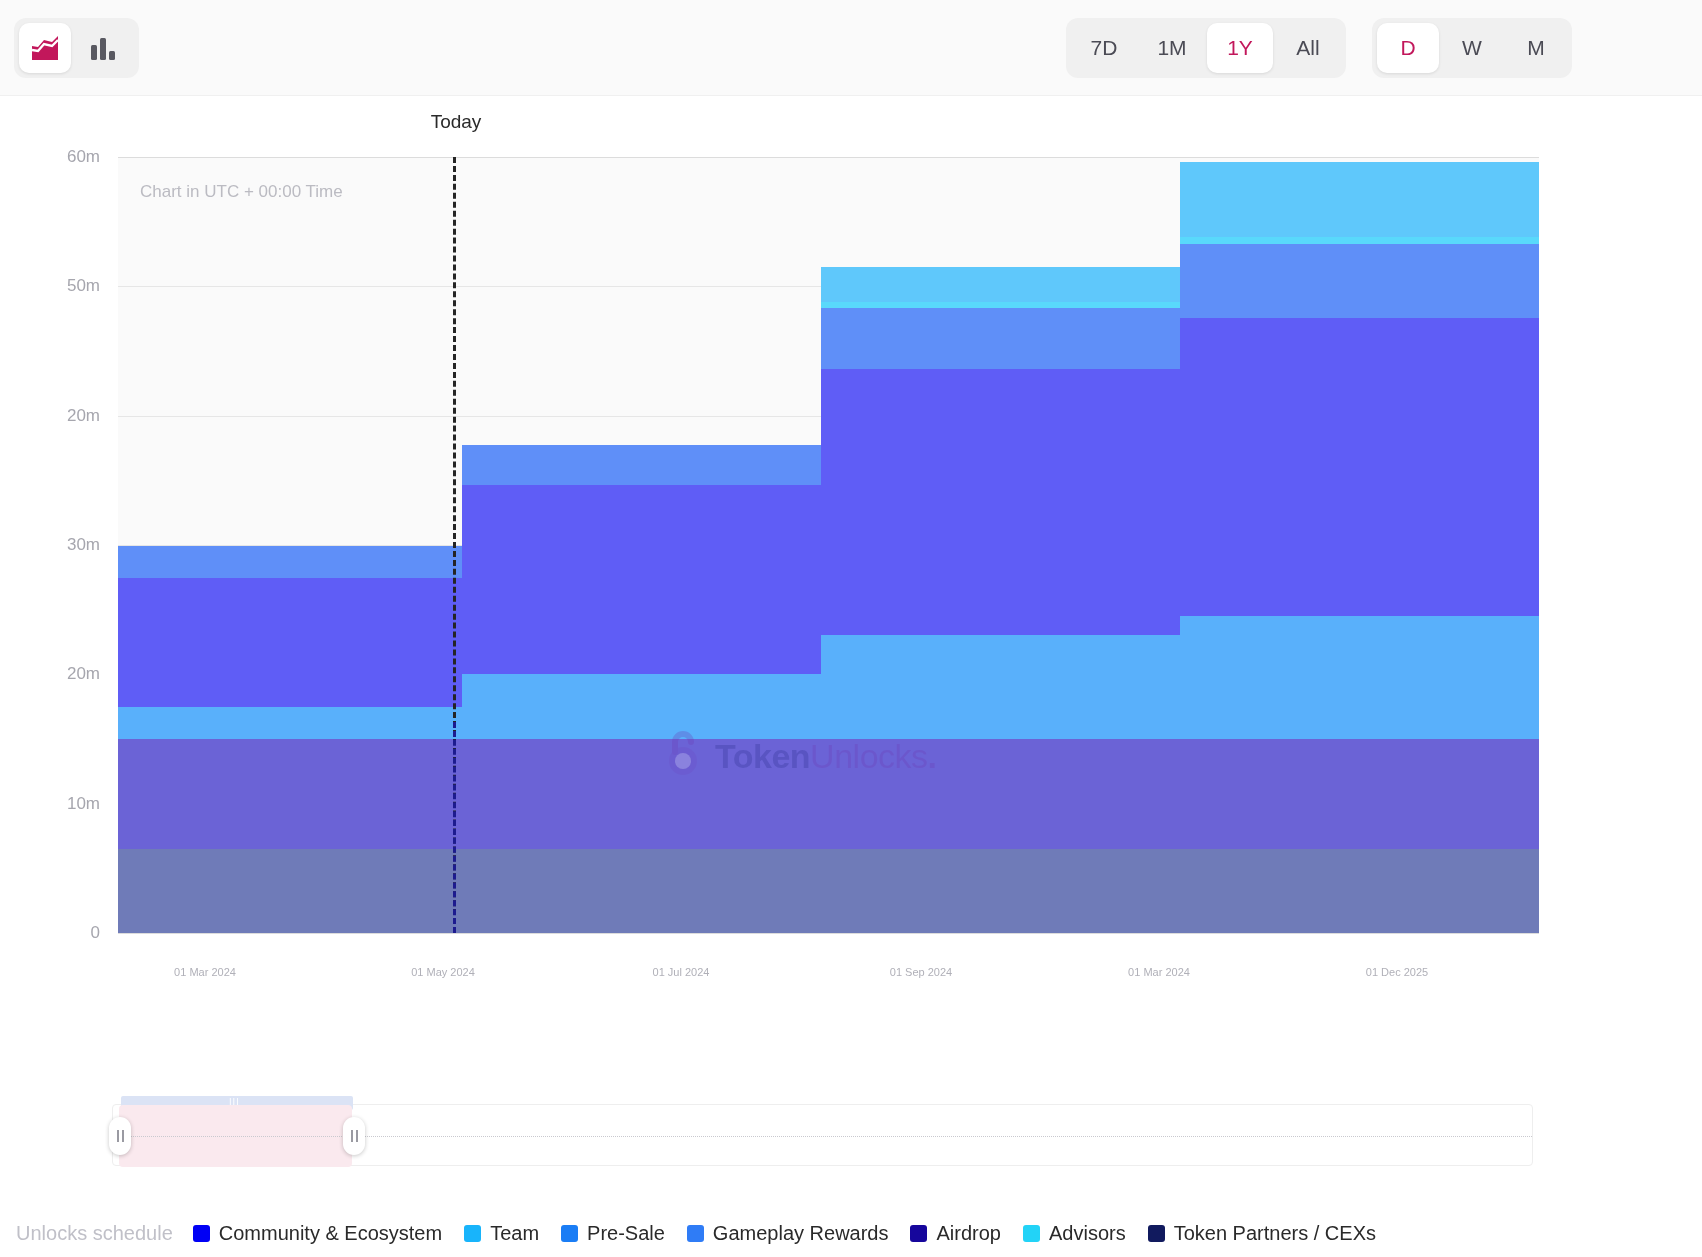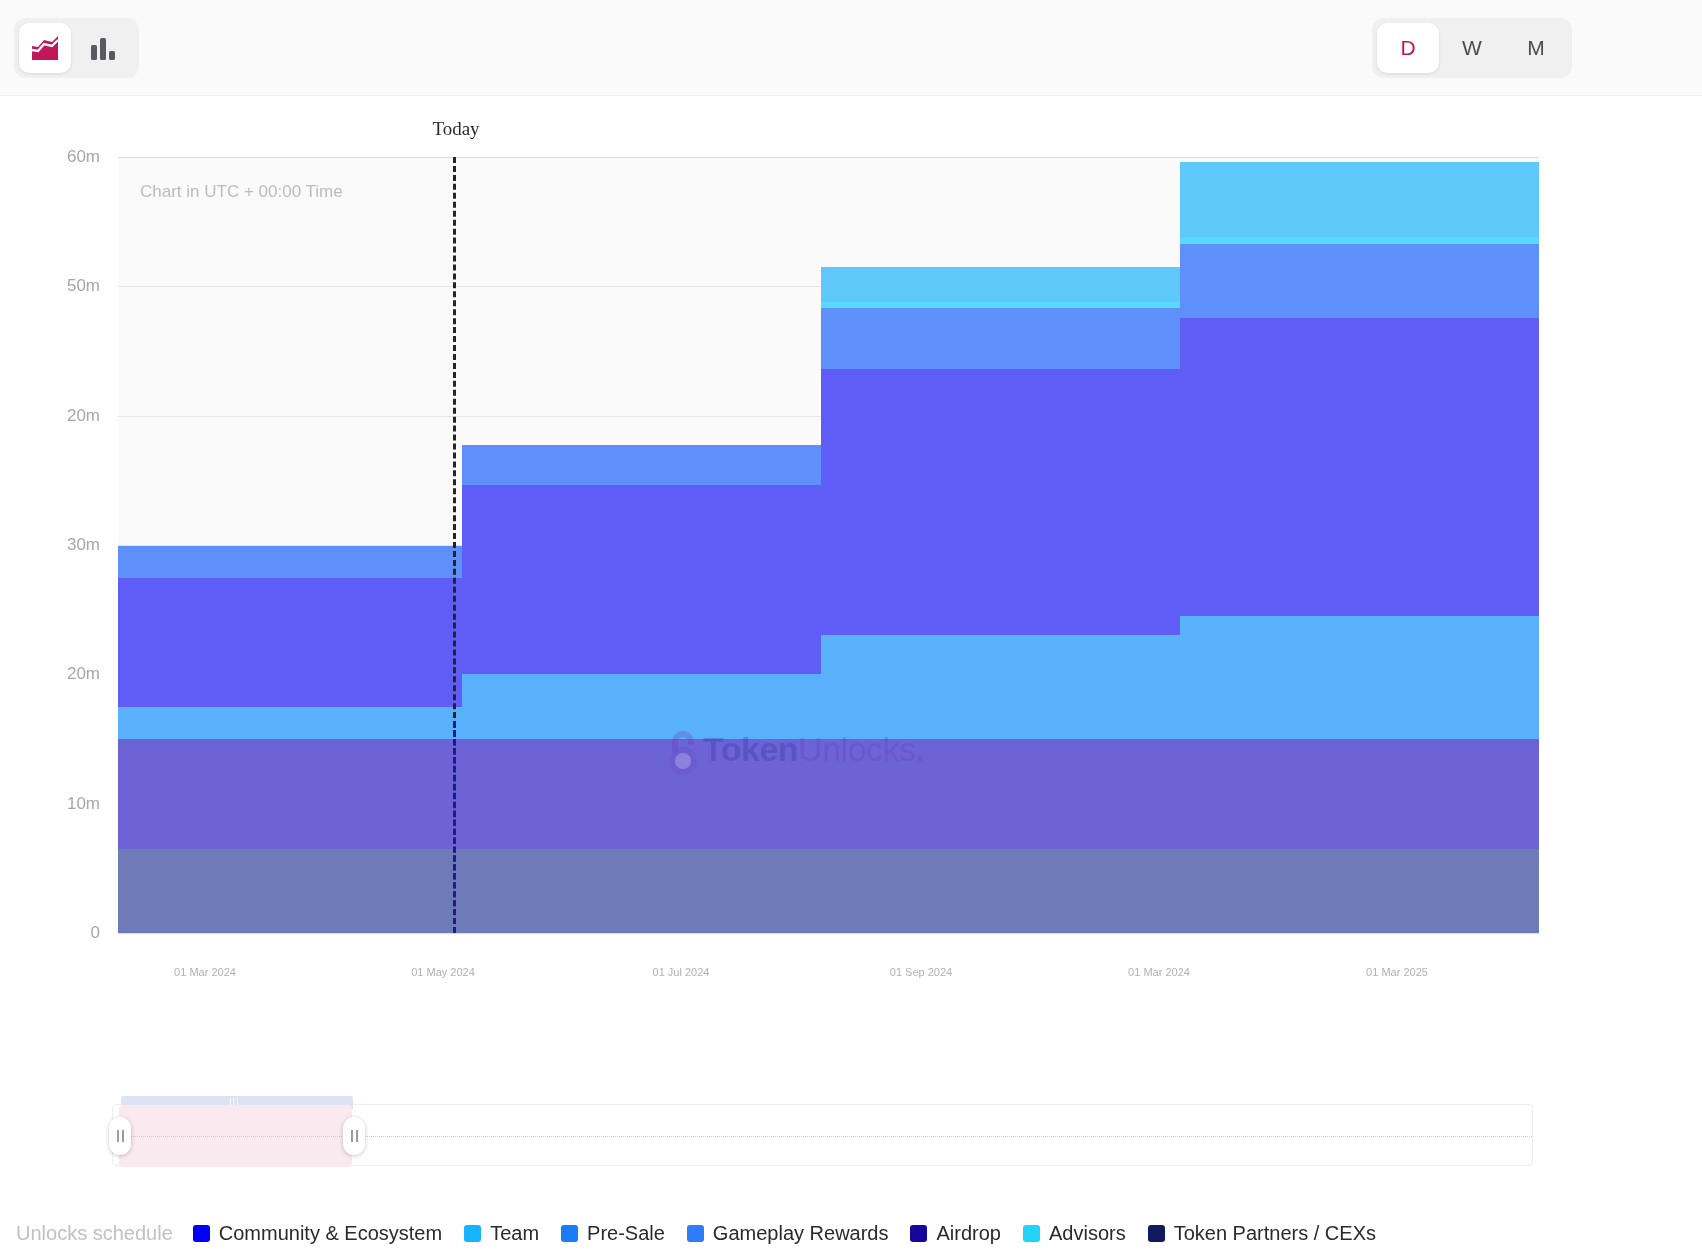--- a/index.html
+++ b/index.html
@@ -192,21 +192,22 @@
     font-size: 17px;
     color: #bbbbc2;
     z-index: 5;
   }
 
   
   .watermark {
     position: absolute;
     z-index: 5;
     display: flex;
-    align-items: flex-start;
+    align-items: flex-end;
+    gap: 12px;
     opacity: 0.28;
     pointer-events: none;
   }
   .wm-text {
     font-size: 34px;
     letter-spacing: -0.5px;
   }
   .wm-token { color: #2b2f8f; font-weight: bold; }
   .wm-unlocks { color: #6d3ab5; }
   .wm-dot { color: #6d3ab5; font-weight: bold; }
@@ -327,20 +328,26 @@
       </div>
       <div class="chart-type-btn">
         <svg width="30" height="28" viewBox="0 0 30 28">
           <rect x="3" y="11" width="6" height="15" rx="1.5" fill="#595961"></rect>
           <rect x="12" y="4" width="6" height="22" rx="1.5" fill="#595961"></rect>
           <rect x="21" y="17" width="6" height="9" rx="1.5" fill="#595961"></rect>
         </svg>
       </div>
     </div>
 
+    <div class="range-group">
+      <button class="range-btn">7D</button>
+      <button class="range-btn">1M</button>
+      <button class="range-btn active">1Y</button>
+      <button class="range-btn">All</button>
+    </div>
 
     <div class="interval-group">
       <button class="interval-btn active">D</button>
       <button class="interval-btn">W</button>
       <button class="interval-btn">M</button>
     </div>
   </div>
 
   <div class="chart-wrap">
 
@@ -353,24 +360,24 @@
       <div class="ylab" style="top:708px">10m</div>
       <div class="ylab" style="top:837px">0</div>
     </div>
 
     <div>
       <div class="xlab" style="left:205px">01 Mar 2024</div>
       <div class="xlab" style="left:443px">01 May 2024</div>
       <div class="xlab" style="left:681px">01 Jul 2024</div>
       <div class="xlab" style="left:921px">01 Sep 2024</div>
       <div class="xlab" style="left:1159px">01 Mar 2024</div>
-      <div class="xlab" style="left:1397px">01 Mar 2025</div>
-    </div>
-
-    <div class="today-label" style="left:456px; top:22px;font-family:Liberation Serif, serif;">Today</div>
+      <div class="xlab" style="left:1397px">01 Dec 2025</div>
+    </div>
+
+    <div class="today-label" style="left:456px; top:15px;">Today</div>
 
     <div class="plot">
       <div class="plot-bg"></div>
 
       <div class="axis-line" style="top:0px"></div>
       <div class="gridline" style="top:129px"></div>
       <div class="gridline" style="top:259px"></div>
       <div class="gridline" style="top:388px"></div>
       <div class="gridline" style="top:517px"></div>
       <div class="gridline" style="top:647px"></div>

